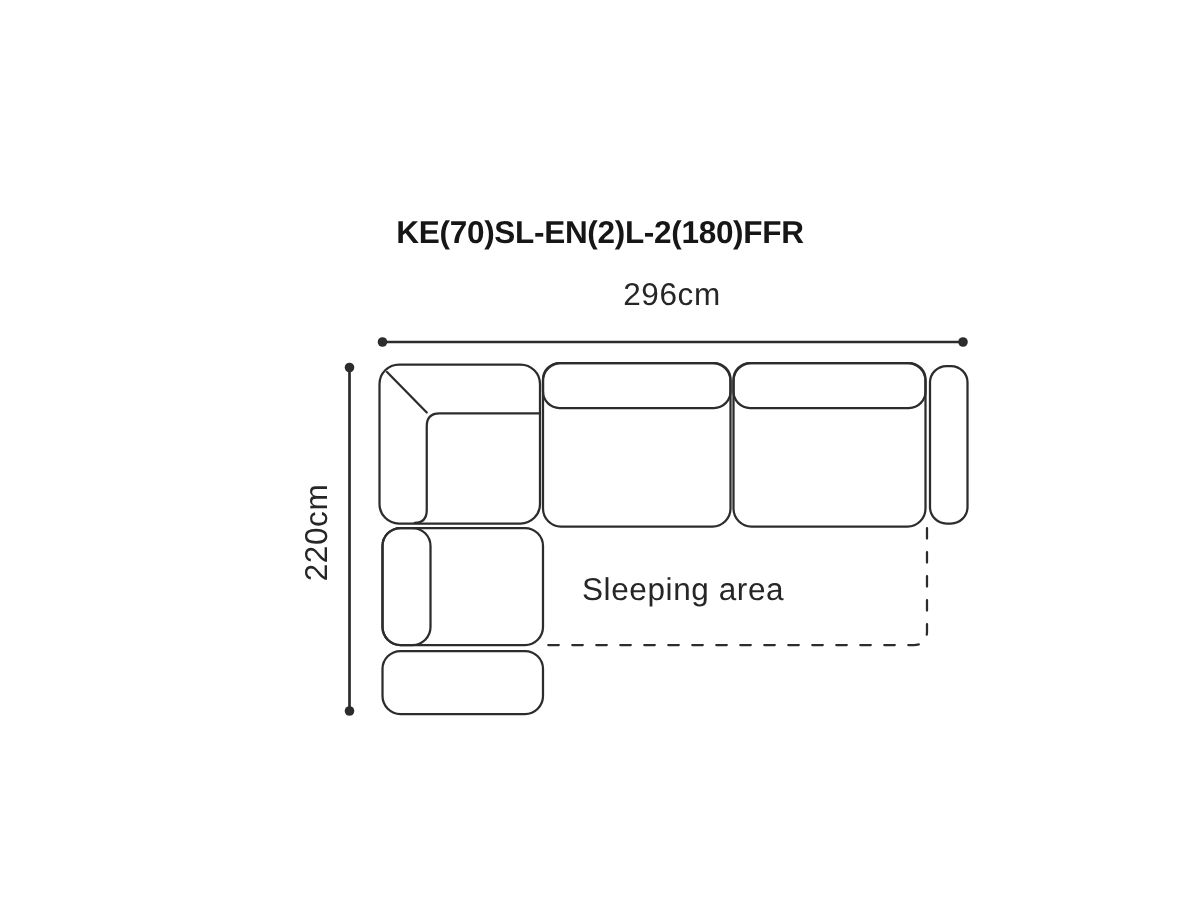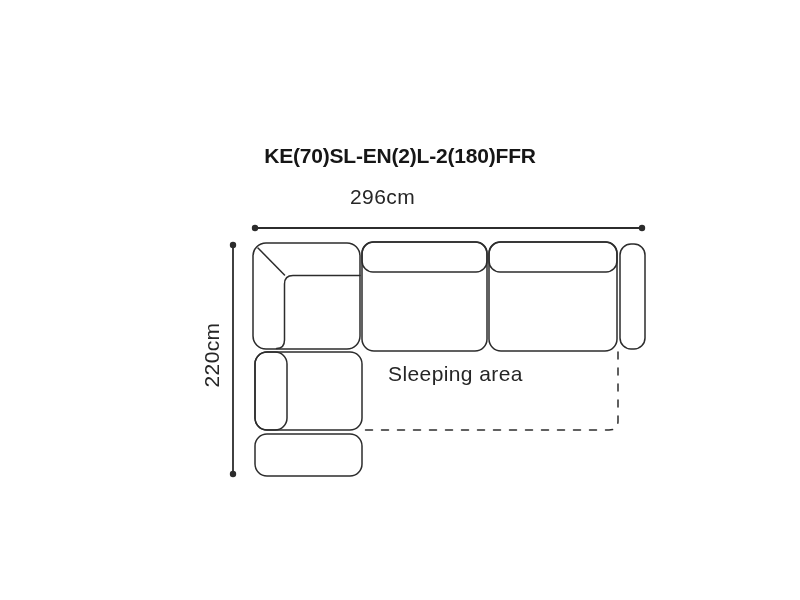--- a/index.html
+++ b/index.html
@@ -52,32 +52,33 @@
     text-align: center;
     font-weight: bold;
     font-size: 21px;
     letter-spacing: -0.2px;
     color: #161616;
   }
   .width-label {
     left: 350px;
     top: 185px;
     width: 196px;
+    text-align: center;
   }
   .height-label {
     left: 152px;
     top: 343px;
     width: 120px;
     height: 24px;
     text-align: center;
     transform: rotate(-90deg);
   }
   .sleep-label {
     left: 388px;
-    top: 362px;
+    top: 382px;
     line-height: 24.5px;
   }
 </style>
 </head>
 <body>
 
 <div class="canvas">
 
   <svg class="diagram-svg" width="800" height="600" viewBox="0 0 800 600">
 

